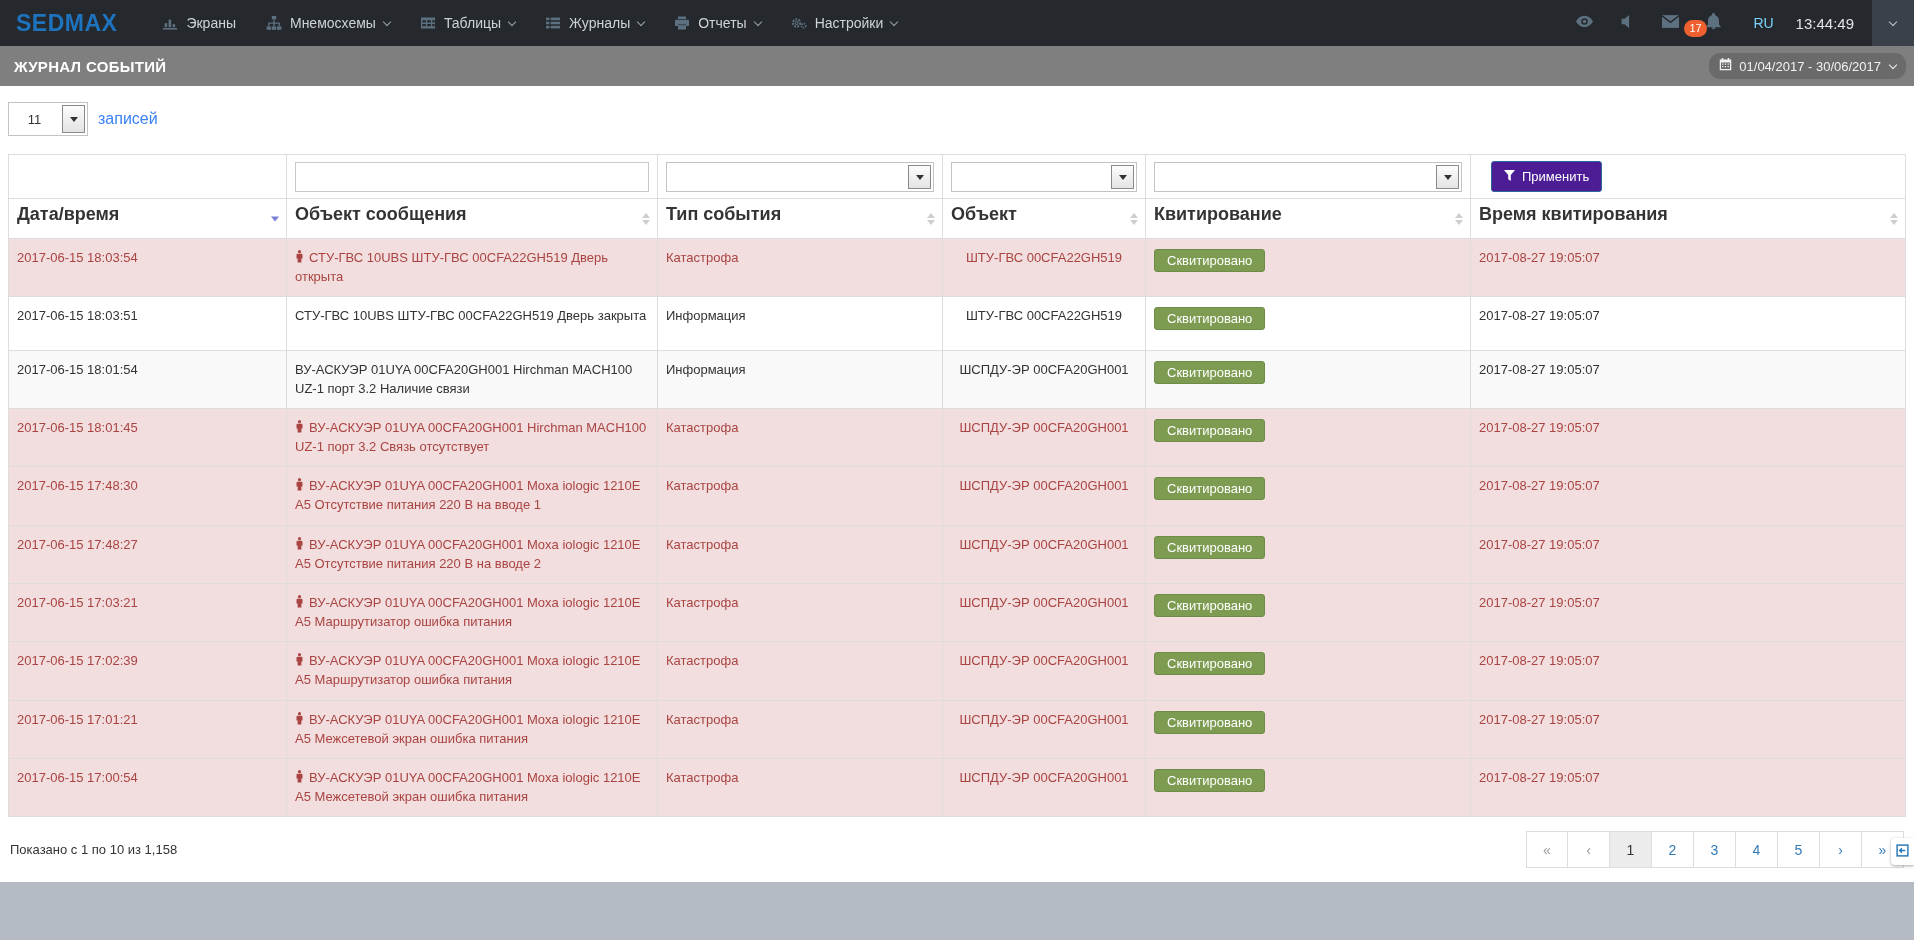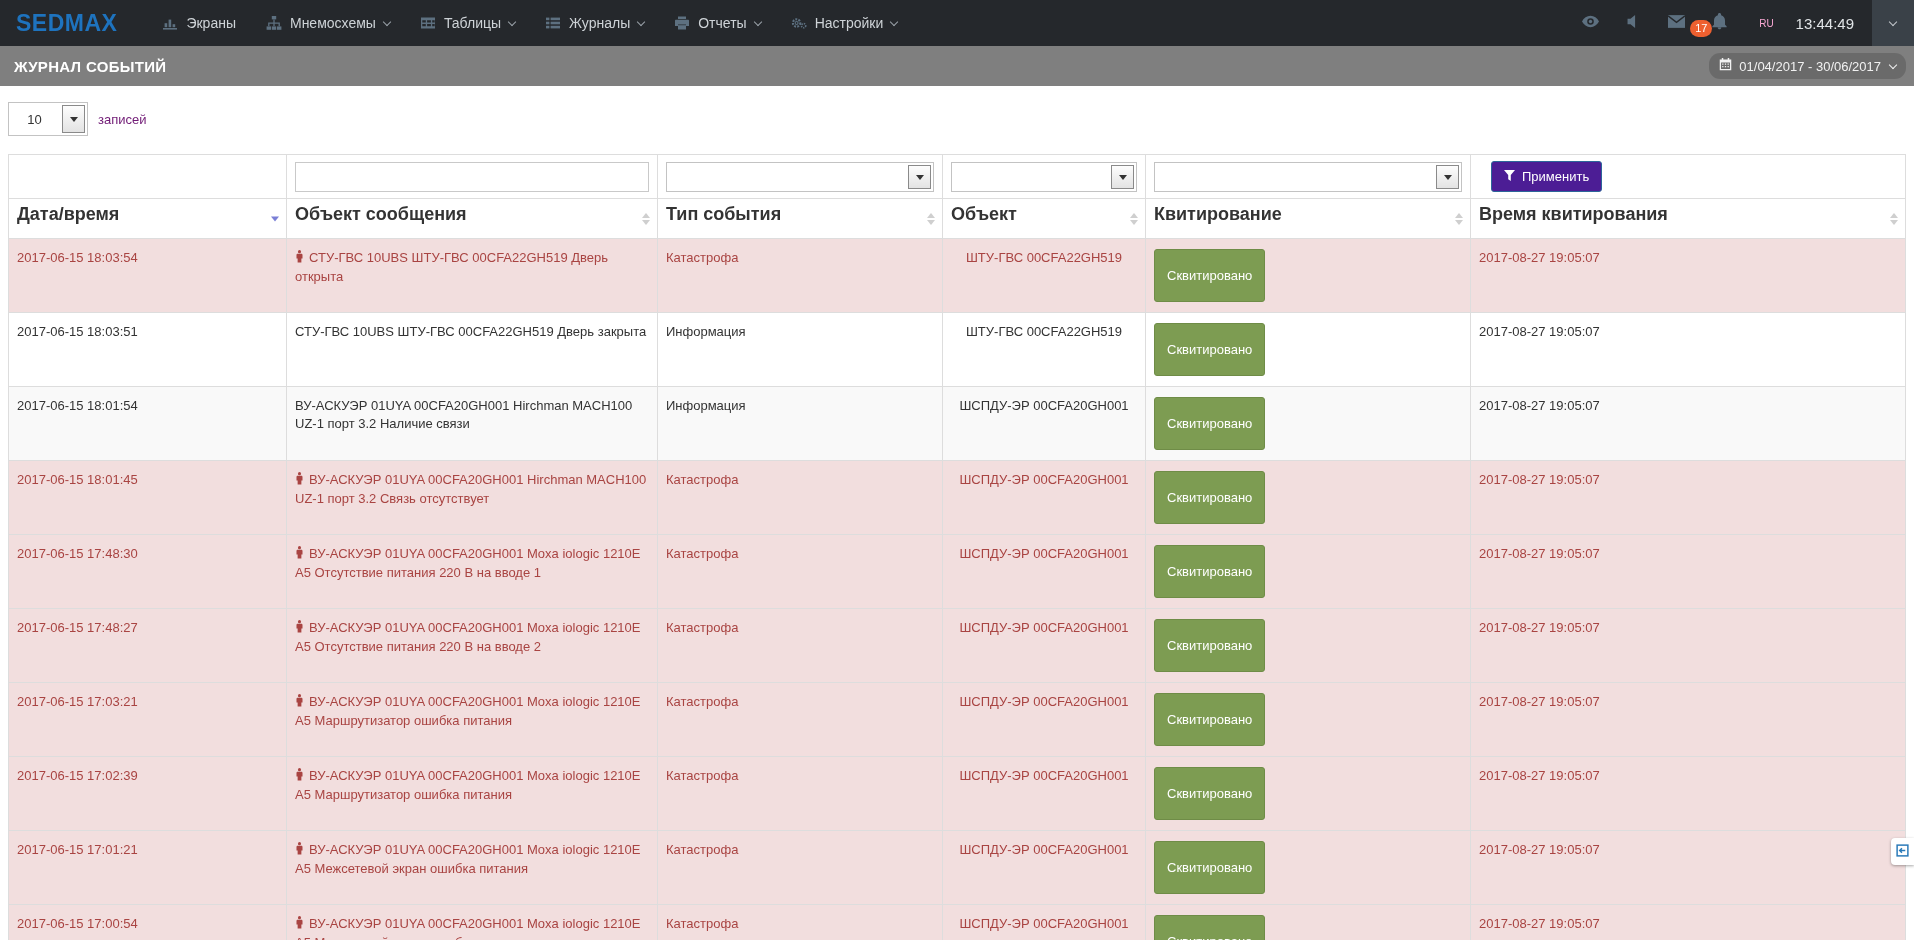--- a/index.html
+++ b/index.html
@@ -11,41 +11,41 @@
 .navbar{height:46px;background:#25282c;display:flex;align-items:stretch;}
 .logo{display:flex;align-items:center;font-size:23px;font-weight:bold;color:#1e73be;letter-spacing:.5px;padding:0 30px 0 16px;cursor:pointer;}
 .nav-item{display:flex;align-items:center;gap:8px;padding:0 15px;color:#ced3d7;font-size:14px;cursor:pointer;}
 .nav-ic{display:flex;align-items:center;color:#5d7080;}
 .nav-ic svg{width:16px;height:16px;}
 .chev{display:inline-block;width:6px;height:6px;border-right:1.6px solid currentColor;border-bottom:1.6px solid currentColor;transform:rotate(45deg);margin-top:-3px;color:#9aa2a9;}
 .nav-right{margin-left:auto;display:flex;align-items:stretch;}
 .icon-btn{display:flex;align-items:center;padding:0 13px;position:relative;color:#5d7080;cursor:pointer;}
 .icon-btn svg{width:17px;height:17px;}
 .badge{position:absolute;top:20px;left:-8px;background:#ee6030;color:#fff;font-size:11px;line-height:1;border-radius:9px;padding:3px 5px;min-width:13px;text-align:center;}
-.lang{display:flex;align-items:center;color:#f9a8d4;font-size:10px;padding:0 18px;cursor:pointer;}
+.lang{display:flex;align-items:center;color:#7dd3fc;font-size:14px;padding:0 18px;cursor:pointer;}
 .clock{display:flex;align-items:center;color:#e0e4e7;font-size:15px;padding:0 18px 0 4px;}
 .user-box{width:42px;background:#3a4148;display:flex;align-items:center;justify-content:center;cursor:pointer;}
 .user-box .chev{color:#c3c8cc;}
 
 
 .subheader{height:40px;background:#7f7f7f;display:flex;align-items:center;padding:0 8px 0 14px;}
 .page-title{color:#fff;font-weight:bold;font-size:15px;letter-spacing:.3px;}
 .daterange{margin-left:auto;display:flex;align-items:center;gap:7px;background:rgba(0,0,0,.16);border-radius:11px;color:#f1f1f1;font-size:13px;padding:5px 10px;cursor:pointer;}
 .daterange svg{width:13px;height:13px;color:#f1f1f1;}
 .daterange .chev{color:#f1f1f1;margin-left:2px;}
 
 
 .content{background:#fff;padding:10px 8px 12px;}
 .controls{display:flex;align-items:center;gap:10px;margin:6px 0 18px;}
 .combo{display:flex;border:1px solid #c3c3c3;background:#fff;}
 .pagesize{width:80px;height:34px;}
 .combo-val{flex:1;display:flex;align-items:center;justify-content:center;font-size:13px;color:#333;}
 .combo-btn{width:23px;margin:2px;border:1px solid #8a8a8a;background:linear-gradient(#fdfdfd,#e3e3e3);display:flex;align-items:center;justify-content:center;cursor:pointer;}
 .caret{width:0;height:0;border:4px solid transparent;border-top:5px solid #333;margin-top:5px;}
-.controls-label{font-size:13px;color:#701a75;}
+.controls-label{font-size:16px;color:#3b82f6;}
 
 
 table{width:100%;border-collapse:collapse;table-layout:fixed;}
 th,td{border:1px solid #ddd;}
 .filter-row td{padding:6px 8px;height:44px;background:#fff;vertical-align:middle;}
 .f-input{width:100%;height:30px;border:1px solid #c9c9c9;padding:0 6px;font-size:13px;color:#333;background:#fff;}
 .f-combo{height:30px;}
 .f-combo .combo-val{justify-content:flex-start;padding-left:6px;}
 .apply-btn{display:inline-flex;align-items:center;gap:7px;background:#4c1d95;border:1px solid #2d659a;color:#fff;font-size:13px;padding:7px 12px;border-radius:3px;cursor:pointer;margin-left:12px;}
 .apply-btn svg{width:11px;height:11px;}
@@ -55,21 +55,21 @@
 .tri-down{width:0;height:0;border-left:4px solid transparent;border-right:4px solid transparent;border-top:5px solid #cfcfcf;}
 .tri-down.active{border-top-color:#7a7fd6;}
 tbody td{padding:10px 8px;font-size:13px;color:#333;height:54px;vertical-align:top;line-height:1.4;}
 tr.striped{background:#f9f9f9;}
 tr.danger{background:#f2dede;}
 tr.danger td{color:#a94442;}
 .c-obj{text-align:center;}
 .person{display:none;margin-right:5px;vertical-align:-1px;}
 .person svg{width:9px;height:13px;fill:currentColor;}
 tr.danger .person{display:inline-block;}
-.ack-btn{background:#7d9c52;border:1px solid #6f8c47;color:#fff;font-size:13px;padding:18px 12px;border-radius:3px;cursor:pointer;}
+.ack-btn{background:#7d9c52;border:1px solid #6f8c47;color:#fff;font-size:13px;padding:3px 12px;border-radius:3px;cursor:pointer;}
 
 
 .table-footer{display:flex;align-items:center;margin-top:14px;padding:0 2px 2px;}
 .summary{font-size:13px;color:#333;}
 .pagination{margin-left:auto;display:flex;}
 .page-btn{min-width:42px;height:37px;background:#fff;border:1px solid #ddd;border-left:none;font-size:14px;color:#337ab7;display:flex;align-items:center;justify-content:center;padding:0 13px;cursor:pointer;font-family:inherit;}
 .page-btn:first-child{border-left:1px solid #ddd;}
 .page-btn.active{background:#ececec;color:#333;}
 .page-btn.disabled{color:#999;}
 
@@ -206,21 +206,21 @@
           </svg></span>
       <span>01/04/2017 - 30/06/2017</span>
       <span class="chev"></span>
     </div>
   </div>
 
   <div class="content">
 
     <div class="controls">
       <div class="combo pagesize">
-        <div class="combo-val">10</div>
+        <div class="combo-val">11</div>
         <div class="combo-btn">
             <span class="caret"></span>
           </div>
       </div>
       <div class="controls-label">записей</div>
     </div>
 
     <table>
       <colgroup>
           <col style="width:278px">

